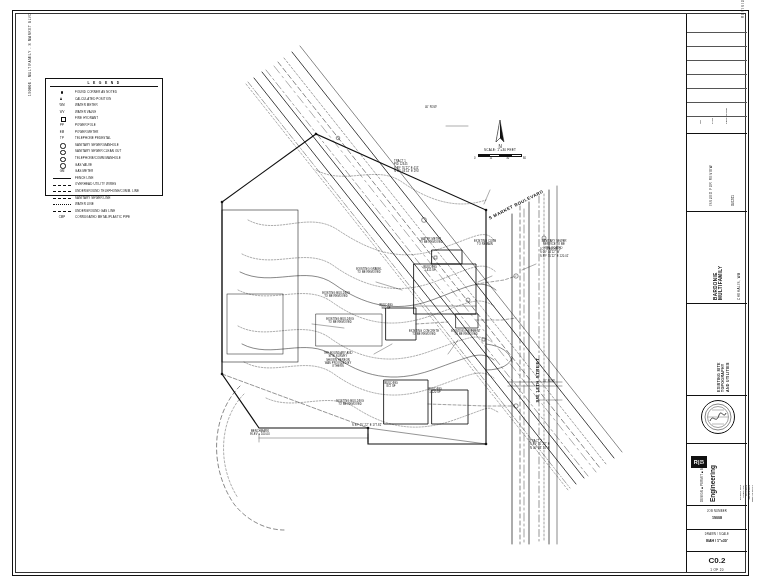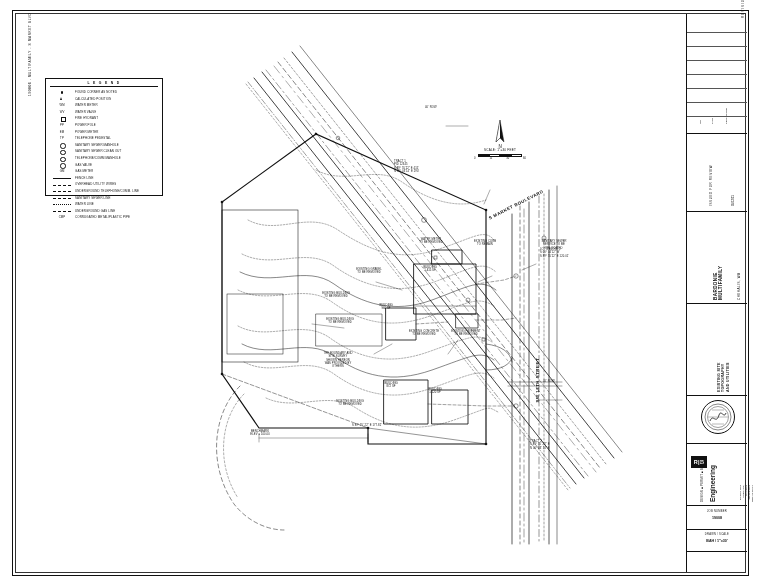--- a/index.html
+++ b/index.html
@@ -687,16 +687,20 @@
     <div class="tb-cell tb-jobno">
       <div class="tb-field-lbl" style="top:4px;">JOB NUMBER</div>
       <div class="tb-field-val" style="top:10px;">19008</div>
     </div>
 
     <div class="tb-cell tb-datescale">
       <div class="tb-field-lbl" style="top:3px;">DRAWN / SCALE</div>
       <div class="tb-field-val" style="top:9px;">BAH / 1"=30'</div>
     </div>
 
+    <div class="tb-cell tb-sheetno">
+      <div class="tb-sheet-num" style="top:4px;">C0.2</div>
+      <div class="tb-sheet-of" style="top:16px;">1 OF 20</div>
+    </div>
 
   </div>
 
 </div>
 
 </body></html>

